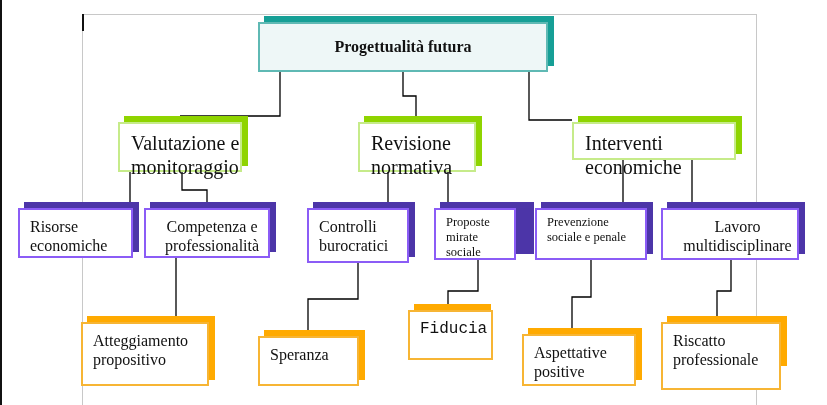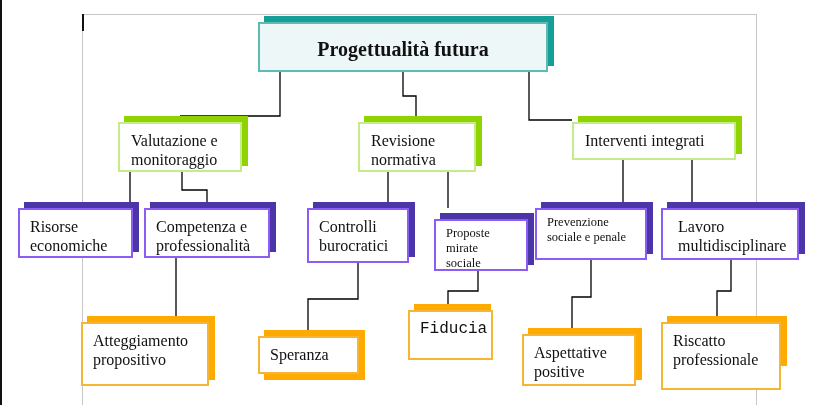--- a/index.html
+++ b/index.html
@@ -11,29 +11,29 @@
     .page-frame { position: absolute; left: 82px; top: 14px; width: 673px; height: 400px;
       border-left: 1px solid #c8c8c8; border-top: 1px solid #c8c8c8; border-right: 1px solid #c8c8c8; }
     .caret { position: absolute; left: 82px; top: 14px; width: 2px; height: 17px; background: #111; }
     svg.connectors { position: absolute; left: 0; top: 0; width: 827px; height: 405px; }
     .node { position: absolute; box-sizing: border-box; background: #fff; }
     .node .shadow { position: absolute; z-index: 0; }
     .node .face { position: absolute; left: 0; top: 0; right: 0; bottom: 0; background: #fff; box-sizing: border-box; z-index: 1; }
     .node .label { position: relative; z-index: 2; display: block; line-height: 1.18; }
     .root .face { background: #eef7f7; border: 2px solid #5fb9b4; }
     .root .shadow { background: #169f96; }
-    .root .label { font-weight: bold; font-size: 20px; text-align: center; padding-top: 14px; }
+    .root .label { font-weight: bold; font-size: 16px; text-align: center; padding-top: 14px; }
     .l1 .face { border: 2px solid #c6eb8a; }
     .l1 .shadow { background: #8fd400; }
-    .l1 .label { font-size: 16px; padding: 8px 0 0 11px; }
+    .l1 .label { font-size: 20px; padding: 8px 0 0 11px; }
     .l2 .face { border: 2px solid #8b5cf6; }
     .l2 .shadow { background: #4c35a8; }
     .l2 .label { font-size: 16px; padding: 8px 0 0 10px; }
     .l2.small .label { font-size: 12.5px; padding-top: 5px; }
-    .l2.center .label { text-align: left; padding-left: 15px; }
+    .l2.center .label { text-align: center; padding-left: 15px; }
     .l3 .face { border: 2px solid #f7b534; }
     .l3 .shadow { background: #ffaa00; }
     .l3 .label { font-size: 16px; padding: 8px 0 0 10px; }
   </style>
 </head>
 <body>
 
 <div class="cursor-bar"></div>
 <div class="page-frame"></div>
 <div class="caret"></div>
@@ -70,42 +70,42 @@
     </div>
     <div class="node l1" style="left: 358px; top: 122px; width: 118px; height: 50px;">
       <div class="shadow" style="left: 6px; top: -6px; width: 118px; height: 50px;"></div>
       <div class="face">
         <span class="label">Revisione<br>normativa</span>
       </div>
     </div>
     <div class="node l1" style="left: 572px; top: 122px; width: 164px; height: 38px;">
       <div class="shadow" style="left: 6px; top: -6px; width: 164px; height: 38px;"></div>
       <div class="face">
-        <span class="label">Interventi integrati</span>
+        <span class="label">Interventi economiche</span>
       </div>
     </div>
     <div class="node l2" style="left: 18px; top: 208px; width: 115px; height: 50px;">
       <div class="shadow" style="left: 6px; top: -6px; width: 115px; height: 50px;"></div>
       <div class="face">
         <span class="label">Risorse<br>economiche</span>
       </div>
     </div>
-    <div class="node l2" style="left: 144px; top: 208px; width: 126px; height: 50px;">
+    <div class="node l2" style="left: 144px; top: 208px; width: 126px; height: 50px; text-align: center;">
       <div class="shadow" style="left: 6px; top: -6px; width: 126px; height: 50px;"></div>
       <div class="face">
         <span class="label">Competenza e<br>professionalità</span>
       </div>
     </div>
     <div class="node l2" style="left: 307px; top: 208px; width: 102px; height: 55px;">
       <div class="shadow" style="left: 6px; top: -6px; width: 102px; height: 55px;"></div>
       <div class="face">
         <span class="label">Controlli<br>burocratici</span>
       </div>
     </div>
-    <div class="node l2 small" style="left: 434px; top: 219px; width: 94px; height: 52px;">
+    <div class="node l2 small" style="left: 434px; top: 208px; width: 82px; height: 52px;">
       <div class="shadow" style="left: 6px; top: -6px; width: 94px; height: 52px;"></div>
       <div class="face">
         <span class="label">Proposte<br>mirate<br>sociale</span>
       </div>
     </div>
     <div class="node l2 small" style="left: 535px; top: 208px; width: 112px; height: 52px; border-radius: 14px;">
       <div class="shadow" style="left: 6px; top: -6px; width: 112px; height: 52px;"></div>
       <div class="face">
         <span class="label">Prevenzione<br>sociale e penale</span>
       </div>
@@ -115,21 +115,21 @@
       <div class="face">
         <span class="label">Lavoro<br>multidisciplinare</span>
       </div>
     </div>
     <div class="node l3" style="left: 81px; top: 322px; width: 128px; height: 64px; padding-left: 16px;">
       <div class="shadow" style="left: 6px; top: -6px; width: 128px; height: 64px;"></div>
       <div class="face">
         <span class="label">Atteggiamento<br>propositivo</span>
       </div>
     </div>
-    <div class="node l3" style="left: 258px; top: 336px; width: 101px; height: 38px;">
+    <div class="node l3" style="left: 258px; top: 336px; width: 101px; height: 50px;">
       <div class="shadow" style="left: 6px; top: -6px; width: 101px; height: 50px;"></div>
       <div class="face">
         <span class="label">Speranza</span>
       </div>
     </div>
     <div class="node l3" style="left: 408px; top: 310px; width: 85px; height: 50px; font-family: Liberation Mono, monospace;">
       <div class="shadow" style="left: 6px; top: -6px; width: 77px; height: 50px;"></div>
       <div class="face">
         <span class="label">Fiducia</span>
       </div>

